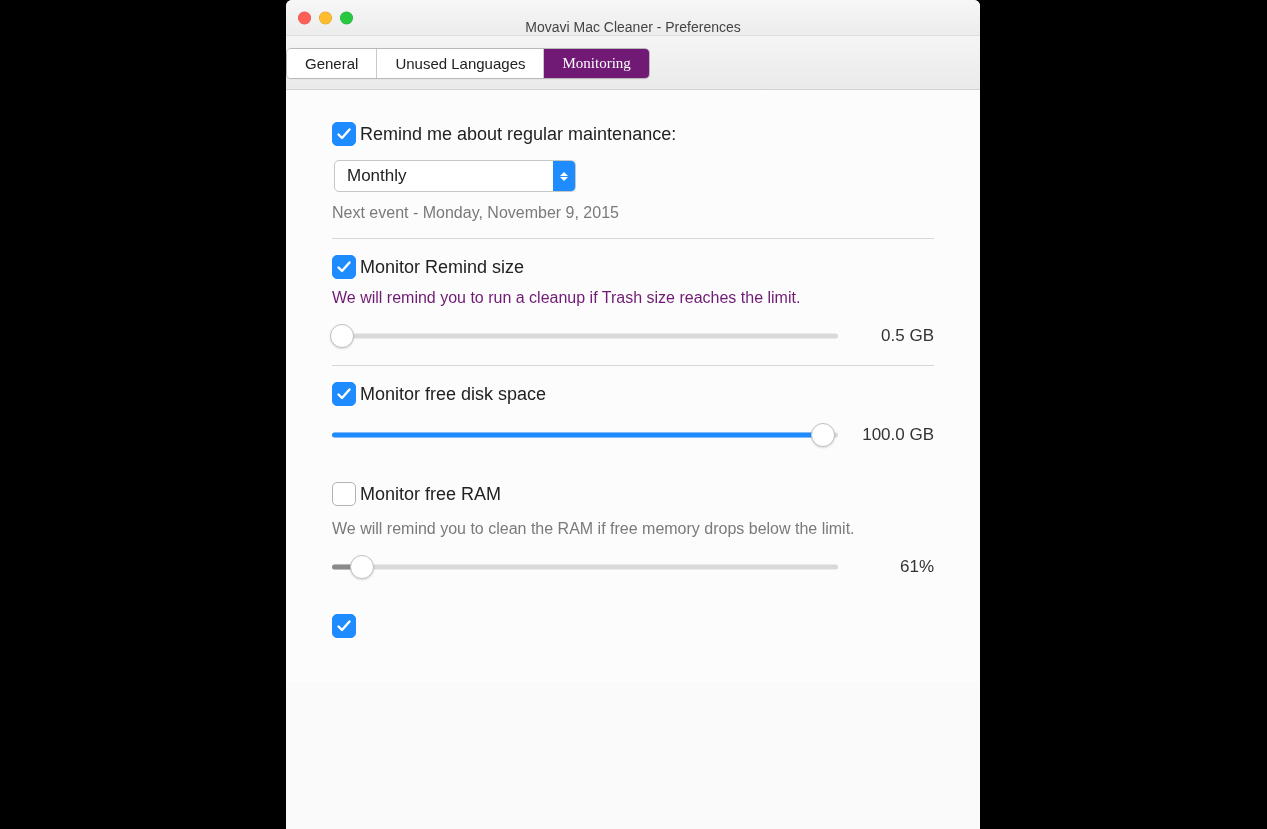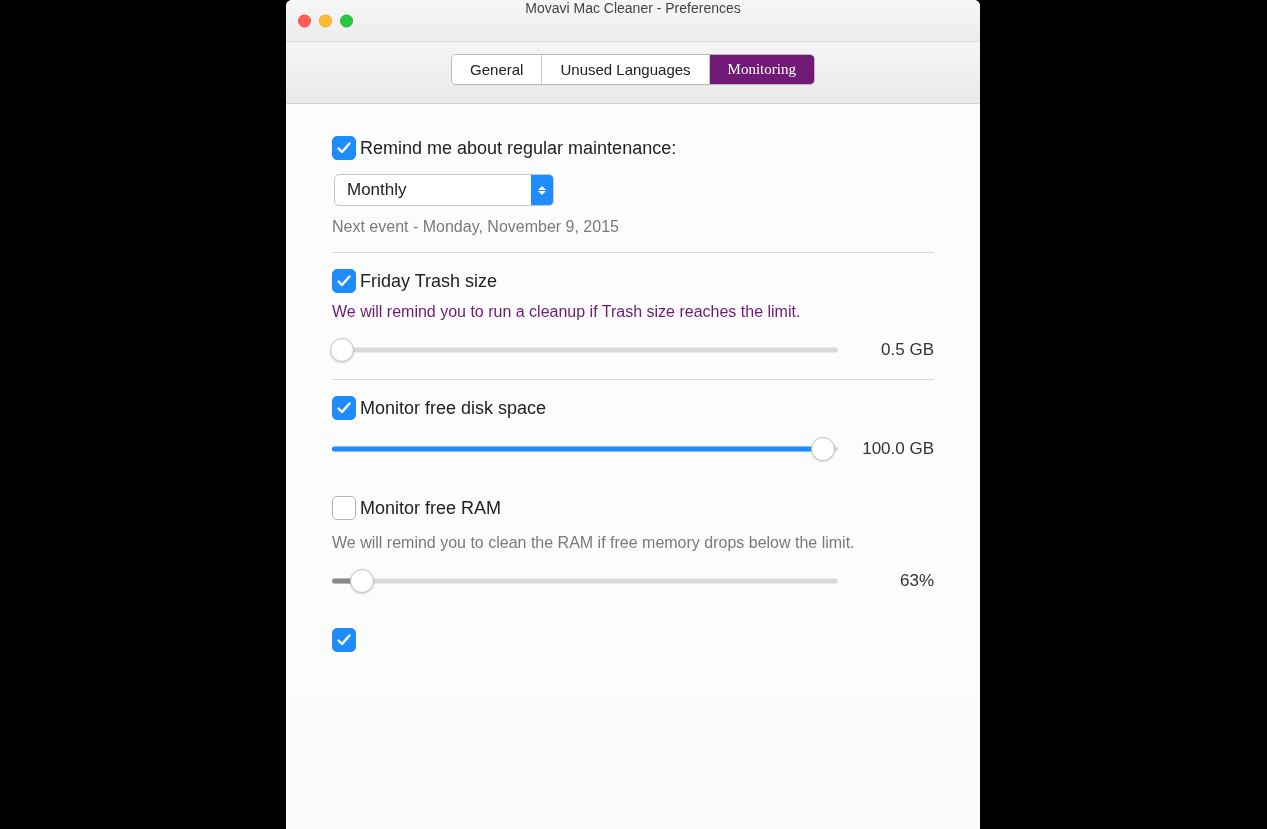--- a/index.html
+++ b/index.html
@@ -18,45 +18,45 @@
     top: 0;
     width: 694px;
     height: 829px;
     background: #fafafa;
     border-radius: 6px 6px 0 0;
     box-shadow: 0 8px 30px rgba(0,0,0,.5);
     overflow: hidden;
   }
   
   .titlebar {
-    height: 42px;
+    height: 36px;
     background: linear-gradient(#f7f7f7,#ececec);
     border-bottom: 1px solid #ddd;
     position: relative;
     display:flex;
-    align-items:flex-start;
+    align-items:flex-end;
     justify-content:center;
   }
   .traffic-lights {
     position: absolute;
     left: 12px; top: 50%; transform: translateY(-50%);
     display:flex; gap:8px;
   }
   .tl { width:13px;height:13px;border-radius:50%; }
   .tl.close { background:#ff5f57; box-shadow: inset 0 0 0 .5px rgba(0,0,0,.15);}
   .tl.min   { background:#febc2e; box-shadow: inset 0 0 0 .5px rgba(0,0,0,.15);}
   .tl.zoom  { background:#28c840; box-shadow: inset 0 0 0 .5px rgba(0,0,0,.15);}
   .title { font-size:14px; color:#444; }
 
   
   .toolbar-area {
-    padding: 12px 0 18px;
+    padding: 12px 0 10px;
     background: linear-gradient(#f5f5f5,#eaeaea);
     border-bottom: 1px solid #d3d3d3;
-    display:flex; justify-content:center;
+    display:flex; justify-content:flex-start;
   }
   .seg {
     display:flex;
     border:1px solid #b9b9b9;
     border-radius:5px;
     overflow:hidden;
     background:#fff;
     box-shadow: 0 0.5px 0 rgba(0,0,0,.05);
   }
   .seg-item {
@@ -95,21 +95,21 @@
   .cb.checked svg { display:block; }
   .cb svg { display:none; width:16px; height:16px; }
   .cb-label { font-weight:400; color:#222; }
 
   
   .popup {
     margin-top:14px;
     margin-left:2px;
     display:flex; align-items:stretch;
     border:1px solid #c6c6c6; border-radius:5px; overflow:hidden;
-    width: 220px;
+    width: 242px;
     background:#fff;
     cursor:pointer;
   }
   .popup .pv { flex:1; padding:5px 12px; font-size:17px; color:#222;}
   .popup .pa {
     width:22px; background:#1e8cff;
     display:flex; flex-direction:column; align-items:center; justify-content:center;
     gap:1px;
   }
   .pa-tri { width:0;height:0;border-left:4px solid transparent;border-right:4px solid transparent;}
@@ -186,21 +186,21 @@
 
     <div class="divider"></div>
 
     <div class="section">
       <div class="cb-wrap">
         <div class="cb checked">
           <svg viewBox="0 0 16 16">
               <path d="M2.5 8.5 L6 12 L13.5 3.5" stroke="#fff" stroke-width="2.4" fill="none" stroke-linecap="round" stroke-linejoin="round"></path>
             </svg>
         </div>
-        <span class="cb-label">Friday Trash size</span>
+        <span class="cb-label">Monitor Remind size</span>
       </div>
       <div class="dim" style="margin-top:10px; color:#701a75;">We will remind you to run a cleanup if Trash size reaches the limit.</div>
       <div class="slider-row">
         <div class="slider">
           <div class="track"></div>
           <div class="fill" style="width:2%"></div>
           <div class="thumb" style="left:2%"></div>
         </div>
         <div class="svalue">0.5 GB</div>
       </div>
@@ -234,21 +234,21 @@
         </div>
         <span class="cb-label">Monitor free RAM</span>
       </div>
       <div class="dim" style="margin-top:10px;">We will remind you to clean the RAM if free memory drops below the limit.</div>
       <div class="slider-row">
         <div class="slider">
           <div class="track"></div>
           <div class="fill dark" style="width:6%"></div>
           <div class="thumb" style="left:6%"></div>
         </div>
-        <div class="svalue">63%</div>
+        <div class="svalue">61%</div>
       </div>
     </div>
 
     <div class="section" style="padding-top:20px;">
       <div class="cb-wrap">
         <div class="cb checked">
           <svg viewBox="0 0 16 16">
               <path d="M2.5 8.5 L6 12 L13.5 3.5" stroke="#fff" stroke-width="2.4" fill="none" stroke-linecap="round" stroke-linejoin="round"></path>
             </svg>
         </div>

